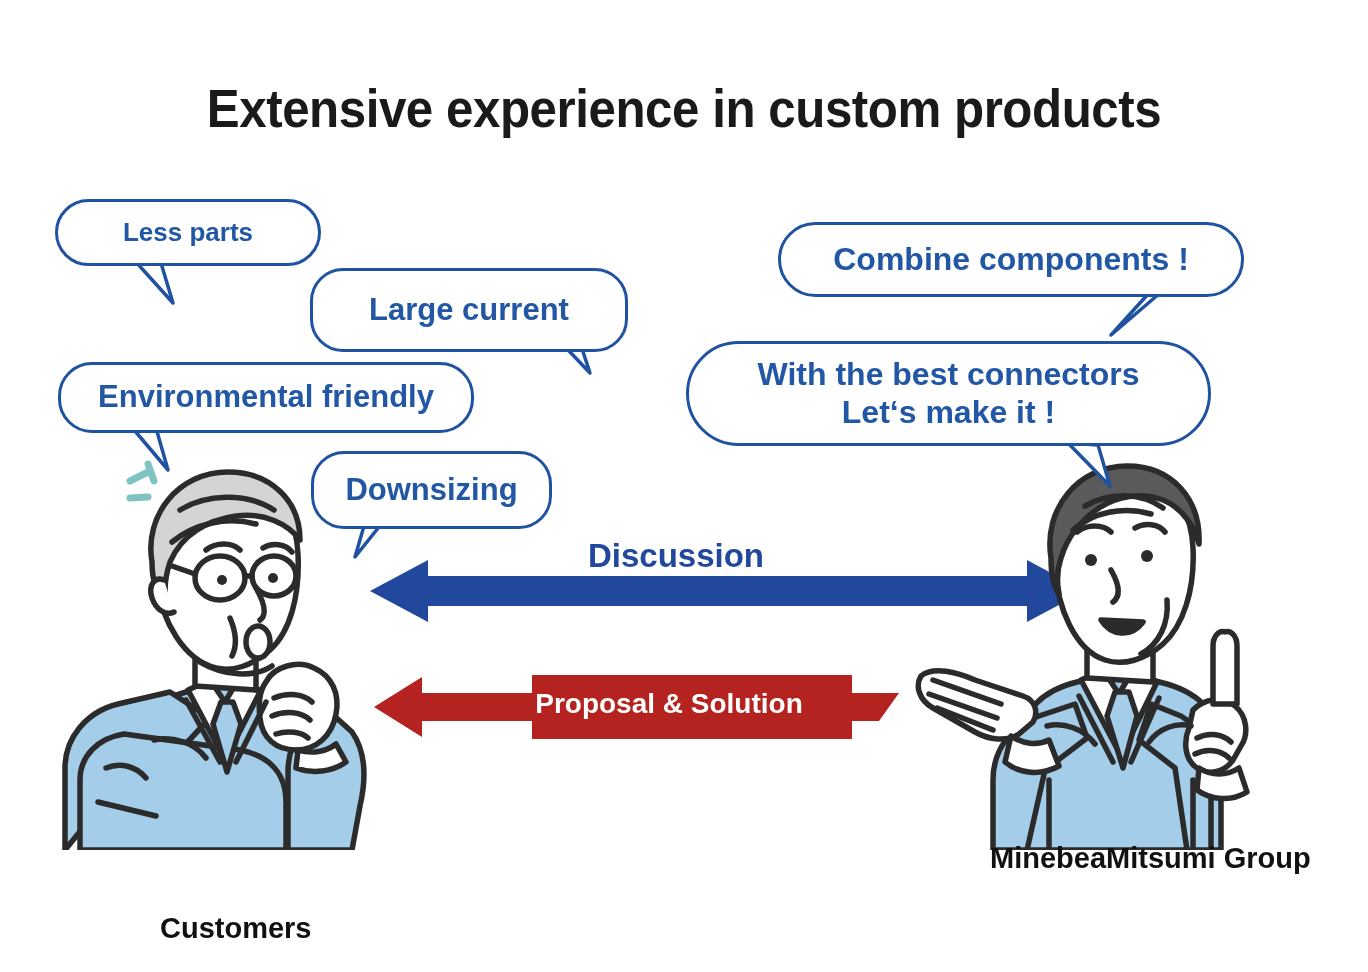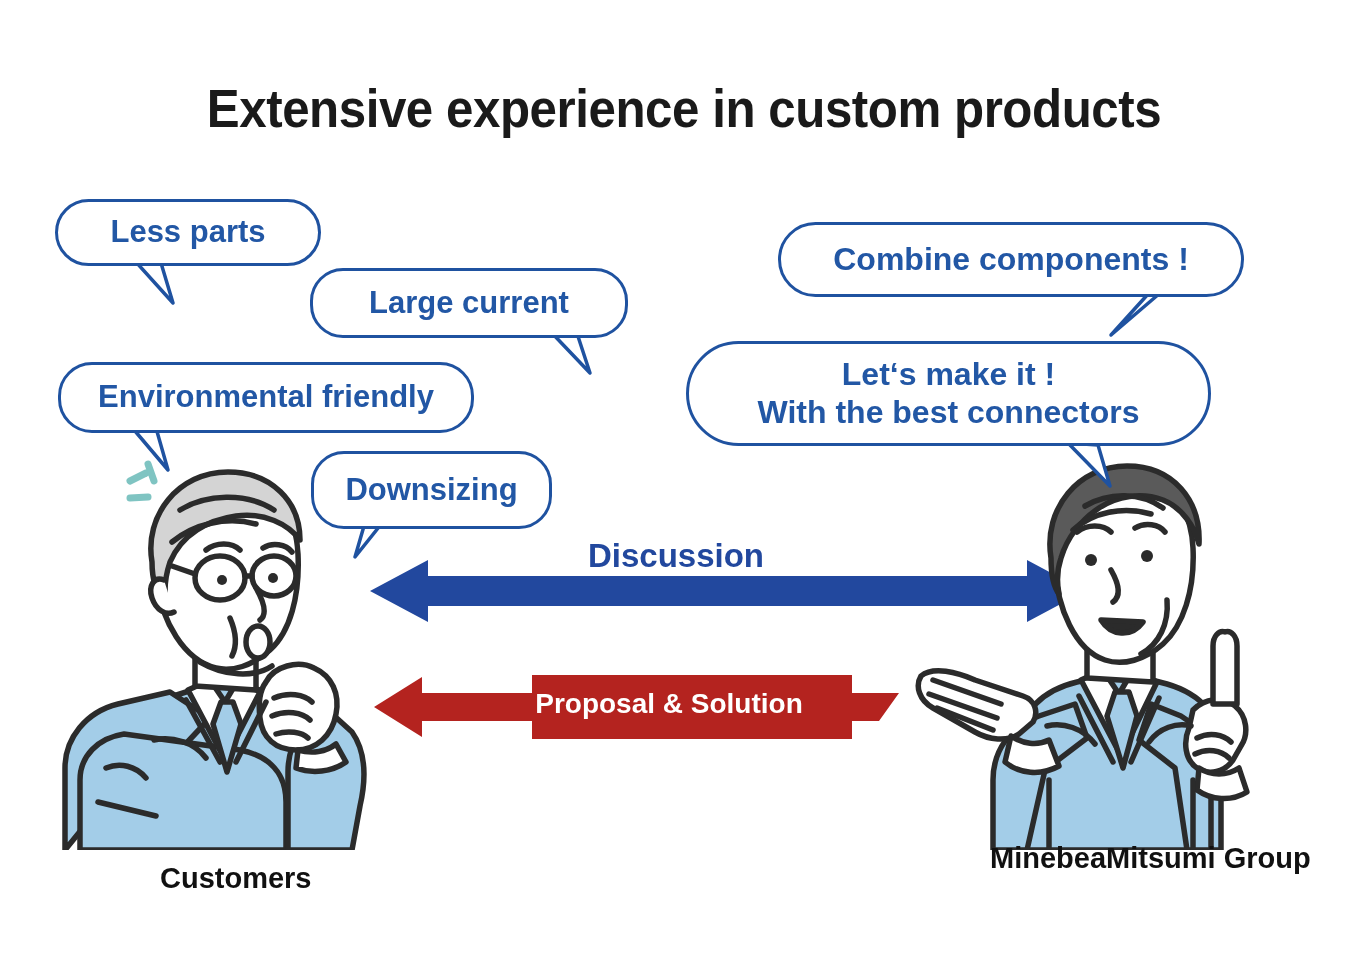--- a/index.html
+++ b/index.html
@@ -96,49 +96,49 @@
 
   
   .caption {
     position: absolute;
     font-size: 29px;
     font-weight: bold;
     color: #111111;
     font-family: "Liberation Sans", sans-serif;
     white-space: nowrap;
   }
-  #caption-customers { left: 160px; top: 862px; text-align: right; }
+  #caption-customers { left: 160px; top: 912px; text-align: right; }
   #caption-minebea   { left: 990px; top: 842px; }
 
   
   .character { position: absolute; }
   #character-customer { left: 60px;  top: 450px; }
   #character-minebea  { left: 915px; top: 450px; }
 
   .sparkle { position: absolute; left: 118px; top: 455px; }
 </style>
 </head>
 <body>
 
 <div id="stage">
 
   <div id="page-title">Extensive experience in custom products</div>
 
   <div class="bubble" style="left:55px; top:199px;">
     <svg class="bubble-tail" width="140" height="115" viewBox="0 0 140 115">
       <path d="M62 42 L118 104 L100 44 Z" fill="#ffffff" stroke="#1f52a0" stroke-width="3.5" stroke-linejoin="round"></path>
     </svg>
-    <div class="bubble-box" style="width:266px; height:67px; border-radius:34px; font-size:31px;">Less parts</div>
+    <div class="bubble-box" style="width:266px; height:67px; border-radius:34px; font-size:26px;">Less parts</div>
   </div>
 
   <div class="bubble" style="left:310px; top:268px;">
     <svg class="bubble-tail" width="180" height="120" viewBox="0 0 180 120" style="left:130px; top:0;">
       <path d="M90 42 L150 105 L130 44 Z" fill="#ffffff" stroke="#1f52a0" stroke-width="3.5" stroke-linejoin="round"></path>
     </svg>
-    <div class="bubble-box" style="width:318px; height:70px; border-radius:33px; font-size:31px;">Large current</div>
+    <div class="bubble-box" style="width:318px; height:84px; border-radius:33px; font-size:31px;">Large current</div>
   </div>
 
   <div class="bubble" style="left:58px; top:362px;">
     <svg class="bubble-tail" width="140" height="120" viewBox="0 0 140 120">
       <path d="M55 43 L110 108 L92 45 Z" fill="#ffffff" stroke="#1f52a0" stroke-width="3.5" stroke-linejoin="round"></path>
     </svg>
     <div class="bubble-box" style="width:416px; height:71px; border-radius:34px; font-size:31px;">Environmental friendly</div>
   </div>
 
   <div class="bubble" style="left:311px; top:451px;">
@@ -153,22 +153,22 @@
       <path d="M409 48 L333 113 L390 50 Z" fill="#ffffff" stroke="#1f52a0" stroke-width="3.5" stroke-linejoin="round"></path>
     </svg>
     <div class="bubble-box" style="width:466px; height:75px; border-radius:38px; font-size:32px;text-align:center;">Combine components !</div>
   </div>
 
   <div class="bubble" style="left:686px; top:341px;">
     <svg class="bubble-tail" width="530" height="150" viewBox="0 0 530 150">
       <path d="M382 102 L424 145 L412 104 Z" fill="#ffffff" stroke="#1f52a0" stroke-width="3.5" stroke-linejoin="round"></path>
     </svg>
     <div class="bubble-box" style="width:525px; height:105px; border-radius:53px; font-size:32px; flex-direction:column;">
+      <span>With the best connectors</span>
       <span>Let‘s make it !</span>
-      <span>With the best connectors</span>
     </div>
   </div>
 
   <svg class="sparkle" width="60" height="55" viewBox="0 0 60 55">
     <g stroke="#7fc4c2" stroke-width="7" stroke-linecap="round">
       <line x1="12" y1="26" x2="28" y2="18"></line>
       <line x1="30" y1="9" x2="36" y2="26"></line>
       <line x1="12" y1="43" x2="30" y2="42"></line>
     </g>
   </svg>

